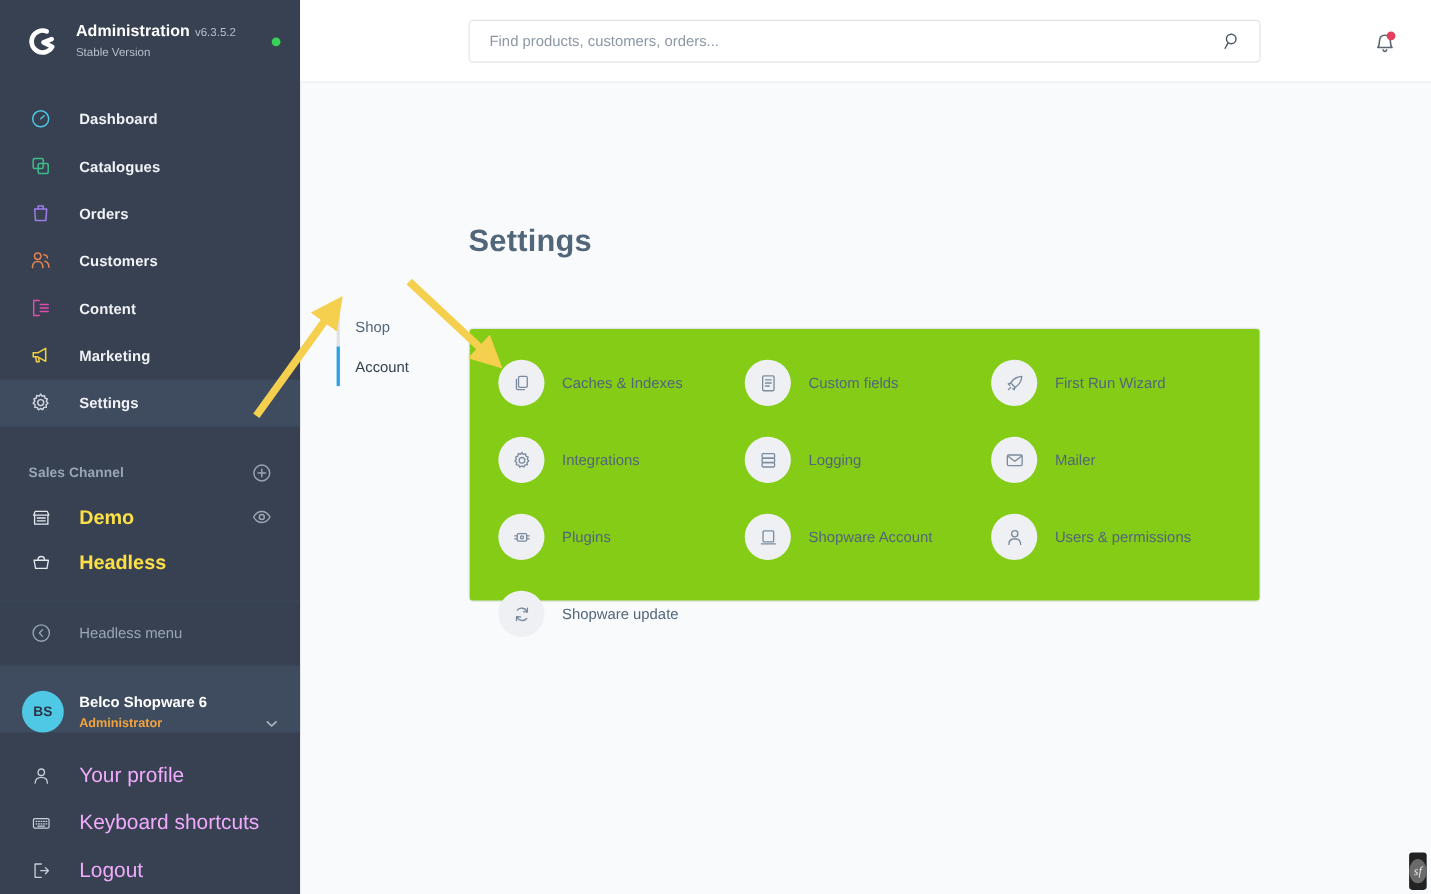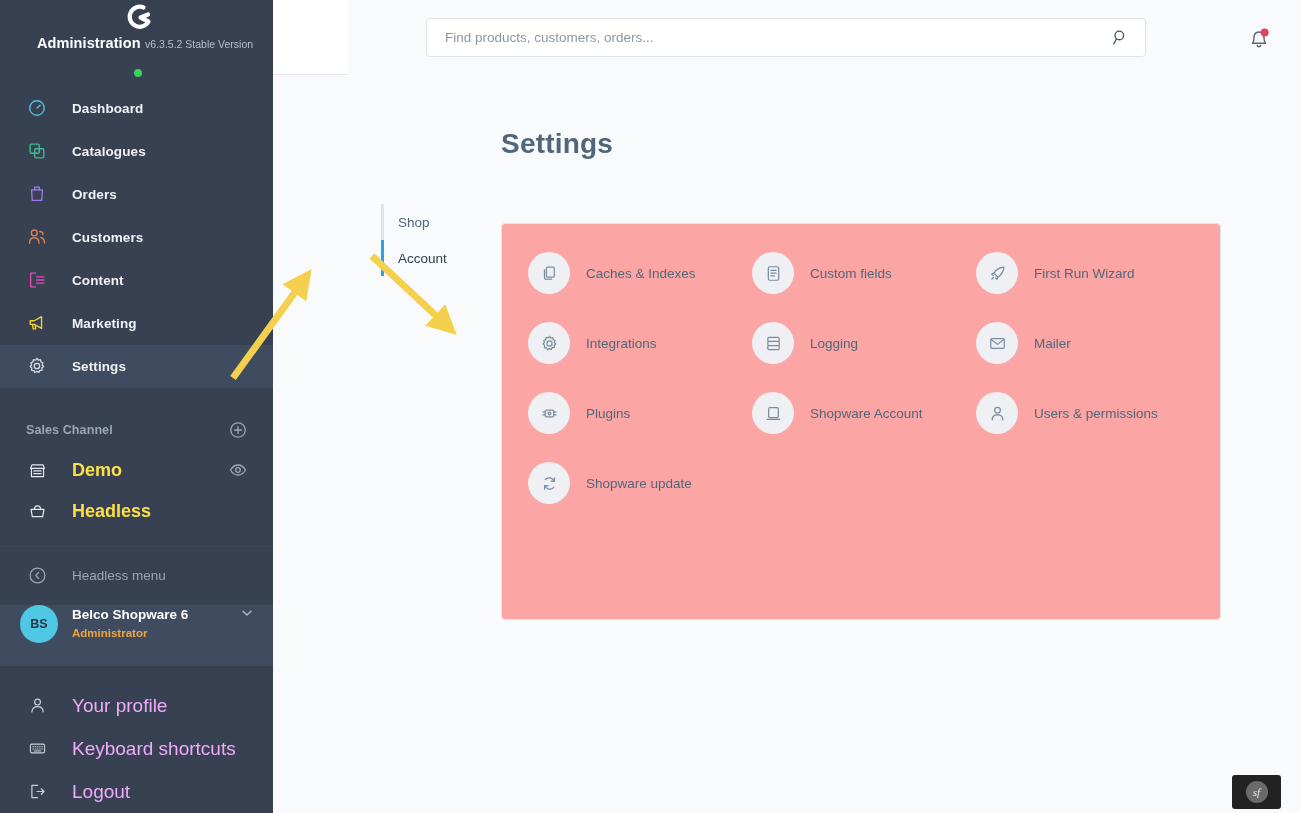--- a/index.html
+++ b/index.html
@@ -19,21 +19,20 @@
     flex: 0 0 273px;
     position: relative;
     display: flex; flex-direction: column;
     overflow: hidden;
   }
   .sb-header {
     height: 78px;
     display: flex; align-items: center;
     padding: 0 18px 0 20px;
     position: relative;
-    flex-direction: column;
   }
   .sw-logo { width: 34px; height: 34px; flex: 0 0 34px; }
   .sb-titles { margin-left: 15px; flex: 1; }
   .sb-title { font-size: 14.5px; font-weight: bold; color: #fff; letter-spacing: .1px; line-height: 17px; }
   .sb-version { font-size: 10.5px; color: #b6bfcc; margin-top: 2px; line-height: 13px; }
   .sb-status-dot { width: 8px; height: 8px; border-radius: 50%; background: #37d257; flex: 0 0 8px; }
 
   .nav { margin-top: 10px; }
   .nav-item {
     height: 43px;
@@ -67,40 +66,40 @@
   .minimize {
     height: 44px; display: flex; align-items: center; padding: 0 26px; cursor: pointer; margin-top: 6px;
   }
   .minimize .ic { width: 22px; height: 22px; flex: 0 0 22px; display:flex; align-items:center; justify-content:center; }
   .minimize .lbl { margin-left: 24px; font-size: 13.5px; color: #9aa5b5; }
 
   .user-block {
     margin-top: 8px;
     height: 62px;
     background: #3f4b5e;
-    display: flex; align-items: flex-start; padding: 0 18px 0 20px; cursor: pointer;
+    display: flex; align-items: flex-end; padding: 0 18px 0 20px; cursor: pointer;
   }
   .avatar {
     width: 38px; height: 38px; border-radius: 50%;
     background: #4fc8e6; color: #2a3444;
     display: flex; align-items: center; justify-content: center;
     font-size: 12.5px; font-weight: bold; flex: 0 0 38px;
   }
   .user-names { margin-left: 14px; flex: 1; }
   .user-name { font-size: 13.5px; font-weight: bold; color: #fff; line-height: 17px; }
   .user-role { font-size: 11.5px; color: #f0a441; font-weight: bold; margin-top: 1px; line-height: 14px; }
   .user-chev { width: 16px; height: 16px; opacity: .85; }
 
   .profile-menu { padding-top: 18px; }
   .profile-item { height: 43px; display: flex; align-items: center; padding-left: 26px; cursor: pointer; }
   .profile-item .ic { width: 22px; height: 22px; flex: 0 0 22px; display:flex; align-items:center; justify-content:center; }
   .profile-item .lbl { margin-left: 24px; font-size: 19px; color: #f0abfc; }
 
   
-  .main { flex: 1; height: 813px; display: flex; flex-direction: row; background: #f9fafb; position: relative; }
+  .main { flex: 1; height: 813px; display: flex; flex-direction: column; background: #f9fafb; position: relative; }
   .topbar {
     height: 75px; background: #fff;
     border-bottom: 1px solid #e5e9ef;
     display: flex; align-items: center;
     flex: 0 0 75px;
   }
   .search-wrap {
     position: absolute; left: 153px; top: 18px;
     width: 720px; height: 39px;
     background: #fff;
@@ -129,22 +128,22 @@
   .tab {
     height: 36px; display: flex; align-items: center;
     padding-left: 14px;
     border-left: 3px solid #dfe3e8;
     font-size: 13.5px; color: #52667a; cursor: pointer;
   }
   .tab.active { border-left-color: #2ba2e5; color: #33414f; }
 
   .card {
     position: absolute; left: 153px; top: 223px;
-    width: 720px; height: 397px;
-    background: #fca5a5; border: 1px solid #e2e6eb;
+    width: 720px; height: 249px;
+    background: #84cc16; border: 1px solid #e2e6eb;
     border-radius: 4px;
   }
   .grid {
     display: grid;
     grid-template-columns: 224px 224px 224px;
     grid-auto-rows: 70px;
     padding: 14px 0 0 26px;
   }
   .tile { display: flex; align-items: center; cursor: pointer; }
   .tile-ic {
@@ -152,22 +151,22 @@
     background: #eef0f3;
     display: flex; align-items: center; justify-content: center;
     flex: 0 0 42px;
   }
   .tile-lbl { margin-left: 16px; font-size: 13.5px; color: #52667a; }
 
   
   .annot { position: absolute; left: 0; top: 0; width: 1301px; height: 813px; pointer-events: none; }
 
   .sf-toolbar {
-    position: absolute; right: 20px; bottom: 4px;
-    width: 49px; height: 34px;
+    position: absolute; right: 4px; bottom: 4px;
+    width: 16px; height: 34px;
     background: #222; border-radius: 3px;
     display: flex; align-items: center; justify-content: center;
   }
   .sf-badge {
     width: 22px; height: 22px; border-radius: 50%;
     background: #6a6a6a; color: #e8e8e8;
     display: flex; align-items: center; justify-content: center;
     font-size: 11px; font-style: italic; font-family: "Liberation Serif", serif;
   }
 </style>

